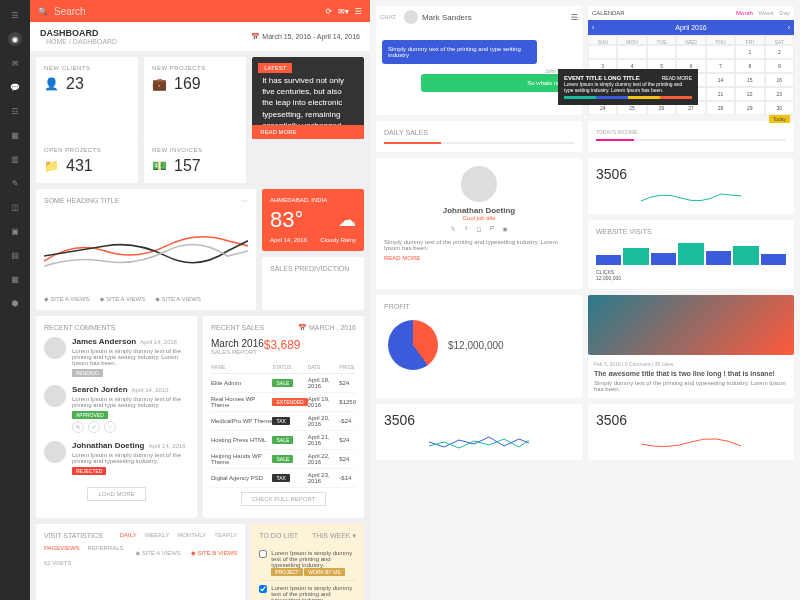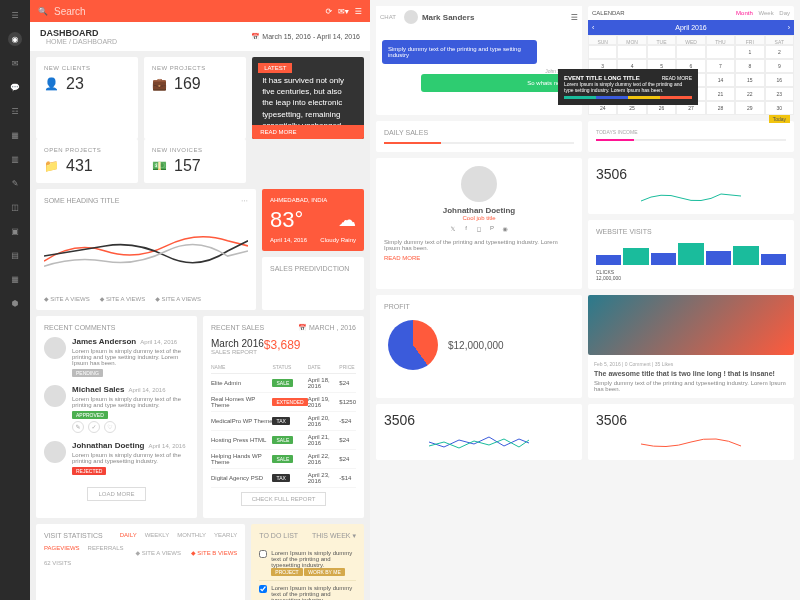--- a/index.html
+++ b/index.html
@@ -65,21 +65,21 @@
 .btn-outline{border:1px solid #ddd;padding:3px 10px;font-size:6px;color:#aaa;background:#fff;display:inline-block;margin:4px auto;cursor:pointer}
 .center{text-align:center}
 .tabs{display:flex;gap:8px;font-size:6px}
 .tabs span{color:#aaa;cursor:pointer}
 .tabs span.active{color:#ff5a3c}
 .todo{background:#fdf3d8}
 .todo-item{display:flex;gap:4px;padding:4px 0;border-bottom:1px solid #f0e5c0;font-size:6px}
 .todo-item input{width:8px;height:8px}
 .right-panel{flex:1;background:#f5f5f5;padding:6px;overflow-y:auto}
 .chat-hd{display:flex;align-items:center;gap:4px;padding:4px;background:#fff;margin-bottom:6px}
-.chat-hd .nm{font-size:8px;font-weight:bold}
+.chat-hd .nm{font-size:8px;font-weight:normal}
 .bubble{padding:6px;border-radius:3px;font-size:6px;margin-bottom:4px;max-width:80%}
 .bubble.blue{background:#3b5bdb;color:#fff}
 .bubble.green{background:#2ecc71;color:#fff;margin-left:auto}
 .cal-hd{display:flex;justify-content:space-between;font-size:6px;padding:4px}
 .cal-hd .views span{color:#aaa;margin-left:4px;cursor:pointer}
 .cal-hd .views .active{color:#ff1493}
 .cal-title{background:#3b5bdb;color:#fff;padding:4px;font-size:7px;display:flex;justify-content:space-between}
 .cal-grid{display:grid;grid-template-columns:repeat(7,1fr);font-size:5px}
 .cal-grid div{padding:3px;text-align:center;border:0.5px solid #eee;background:#fff;position:relative;height:14px}
 .cal-grid .dh{color:#aaa;background:#fafafa;height:10px}
@@ -216,21 +216,21 @@
           <div class="section-hd">
               <span>RECENT COMMENTS</span>
             </div>
           <div id="comments-list">
               <div class="comment">
                 <div class="avatar"></div>
                 <div class="body"><span class="name">James Anderson</span><span class="date">April 14, 2016</span><div class="text">Lorem Ipsum is simply dummy text of the printing and type setting industry. Lorem Ipsum has been.</div><span class="tag pending">PENDING</span></div>
               </div>
               <div class="comment">
                 <div class="avatar"></div>
-                <div class="body"><span class="name">Michael Sales</span><span class="date">April 14, 2016</span><div class="text">Lorem Ipsum is simply dummy text of the printing and type setting industry.</div><span class="tag approved">APPROVED</span><div class="actions">
+                <div class="body"><span class="name">Search Jorden</span><span class="date">April 14, 2016</span><div class="text">Lorem Ipsum is simply dummy text of the printing and type setting industry.</div><span class="tag approved">APPROVED</span><div class="actions">
                     <span>✎</span>
                     <span>✓</span>
                     <span>♡</span>
                   </div></div>
               </div>
               <div class="comment">
                 <div class="avatar"></div>
                 <div class="body"><span class="name">Johnathan Doeting</span><span class="date">April 14, 2016</span><div class="text">Lorem Ipsum is simply dummy text of the printing and typesetting industry.</div><span class="tag rejected">REJECTED</span></div>
               </div>
             </div>

